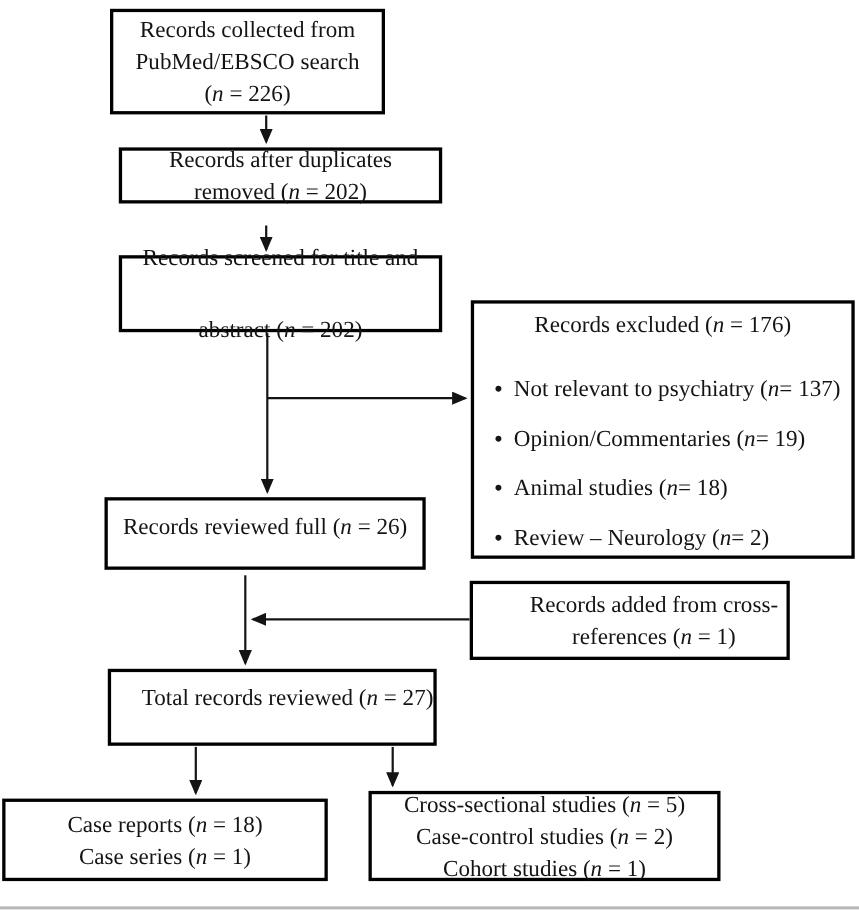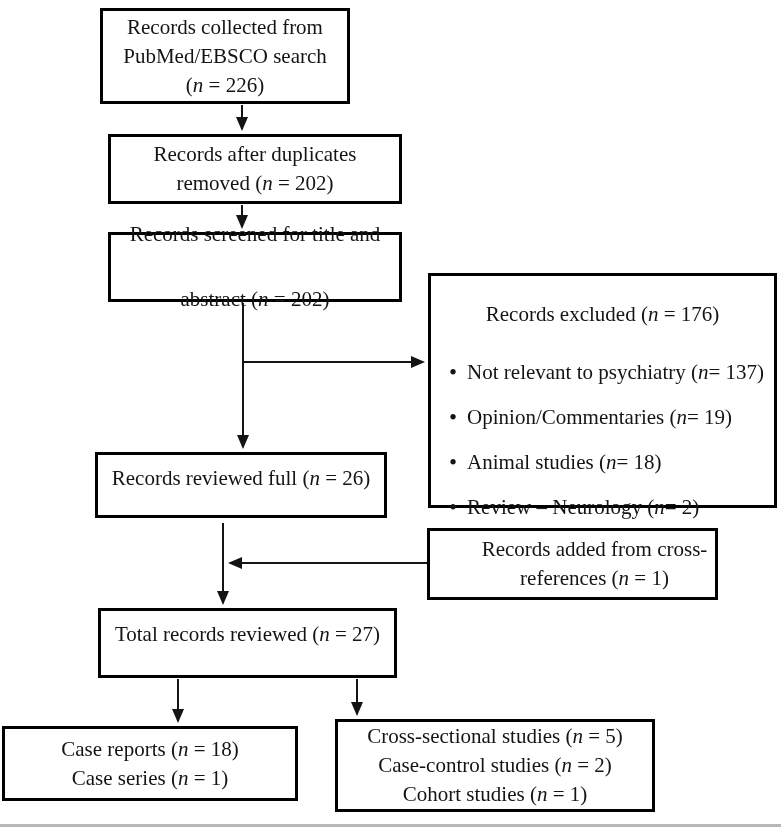--- a/index.html
+++ b/index.html
@@ -32,21 +32,21 @@
     background: var(--background);
     font-size: 21px;
     line-height: 29px;
     text-align: center;
     display: flex;
     flex-direction: column;
     justify-content: center;
   }
   .box.top-align { justify-content: flex-start; padding-top: 9px; }
   .box i { font-style: italic; }
-  .box-excluded { justify-content: flex-start; padding-top: 24px; }
+  .box-excluded { justify-content: flex-start; padding-top: 5px; }
   .box-excluded .hdr { text-align: center; line-height: 29px; }
   .bullets { margin-top: 13px; padding-left: 18px; text-align: left; }
   .bullets .line {
     height: 45px;
     display: flex;
     align-items: flex-end;
   }
   .bullets .line::before {
     content: "\2022";
     font-size: 23px;
@@ -79,21 +79,21 @@
     <line x1="178" y1="679" x2="178" y2="721" marker-end="url(#ah)"></line>
     <line x1="357" y1="679" x2="357" y2="714" marker-end="url(#ah)"></line>
   </svg>
 
   <div class="box" style="left:100px; top:8px; width:250px; height:96px;">
       <div class="line">Records collected from</div>
       <div class="line">PubMed/EBSCO search</div>
       <div class="line">(<i>n</i> = 226)</div>
     </div>
 
-  <div class="box" style="left:108px; top:134px; width:294px; height:70px;">
+  <div class="box" style="left:108px; top:134px; width:294px; height:51px;">
       <div class="line">Records after duplicates</div>
       <div class="line">removed (<i>n</i> = 202)</div>
     </div>
 
   <div class="box" style="left:108px; top:232px; width:294px; height:70px;gap:36px;">
       <div class="line">Records screened for title and</div>
       <div class="line">abstract (<i>n</i> = 202)</div>
     </div>
 
   <div class="box box-excluded" style="left:428px; top:273px; width:349px; height:235px;">
@@ -108,30 +108,30 @@
 
   <div class="box top-align" style="left:95px; top:452px; width:292px; height:66px;">
       <div class="line">Records reviewed full (<i>n</i> = 26)</div>
     </div>
 
   <div class="box" style="left:427px; top:528px; width:291px; height:72px;padding-left:44px;">
       <div class="line">Records added from cross-</div>
       <div class="line">references (<i>n</i> = 1)</div>
     </div>
 
-  <div class="box top-align" style="left:98px; top:608px; width:299px; height:70px;">
+  <div class="box top-align" style="left:98px; top:608px; width:299px; height:70px;align-items:flex-end;">
       <div class="line">Total records reviewed (<i>n</i> = 27)</div>
     </div>
 
   <div class="box" style="left:2px; top:726px; width:296px; height:75px;">
       <div class="line">Case reports (<i>n</i> = 18)</div>
       <div class="line">Case series (<i>n</i> = 1)</div>
     </div>
 
-  <div class="box" style="left:335px; top:719px; width:320px; height:93px;">
+  <div class="box" style="left:335px; top:719px; width:320px; height:82px;">
       <div class="line">Cross-sectional studies (<i>n</i> = 5)</div>
       <div class="line">Case-control studies (<i>n</i> = 2)</div>
       <div class="line">Cohort studies (<i>n</i> = 1)</div>
     </div>
 
   <div class="bottom-rule"></div>
 
 </div>
 
 </body></html>

